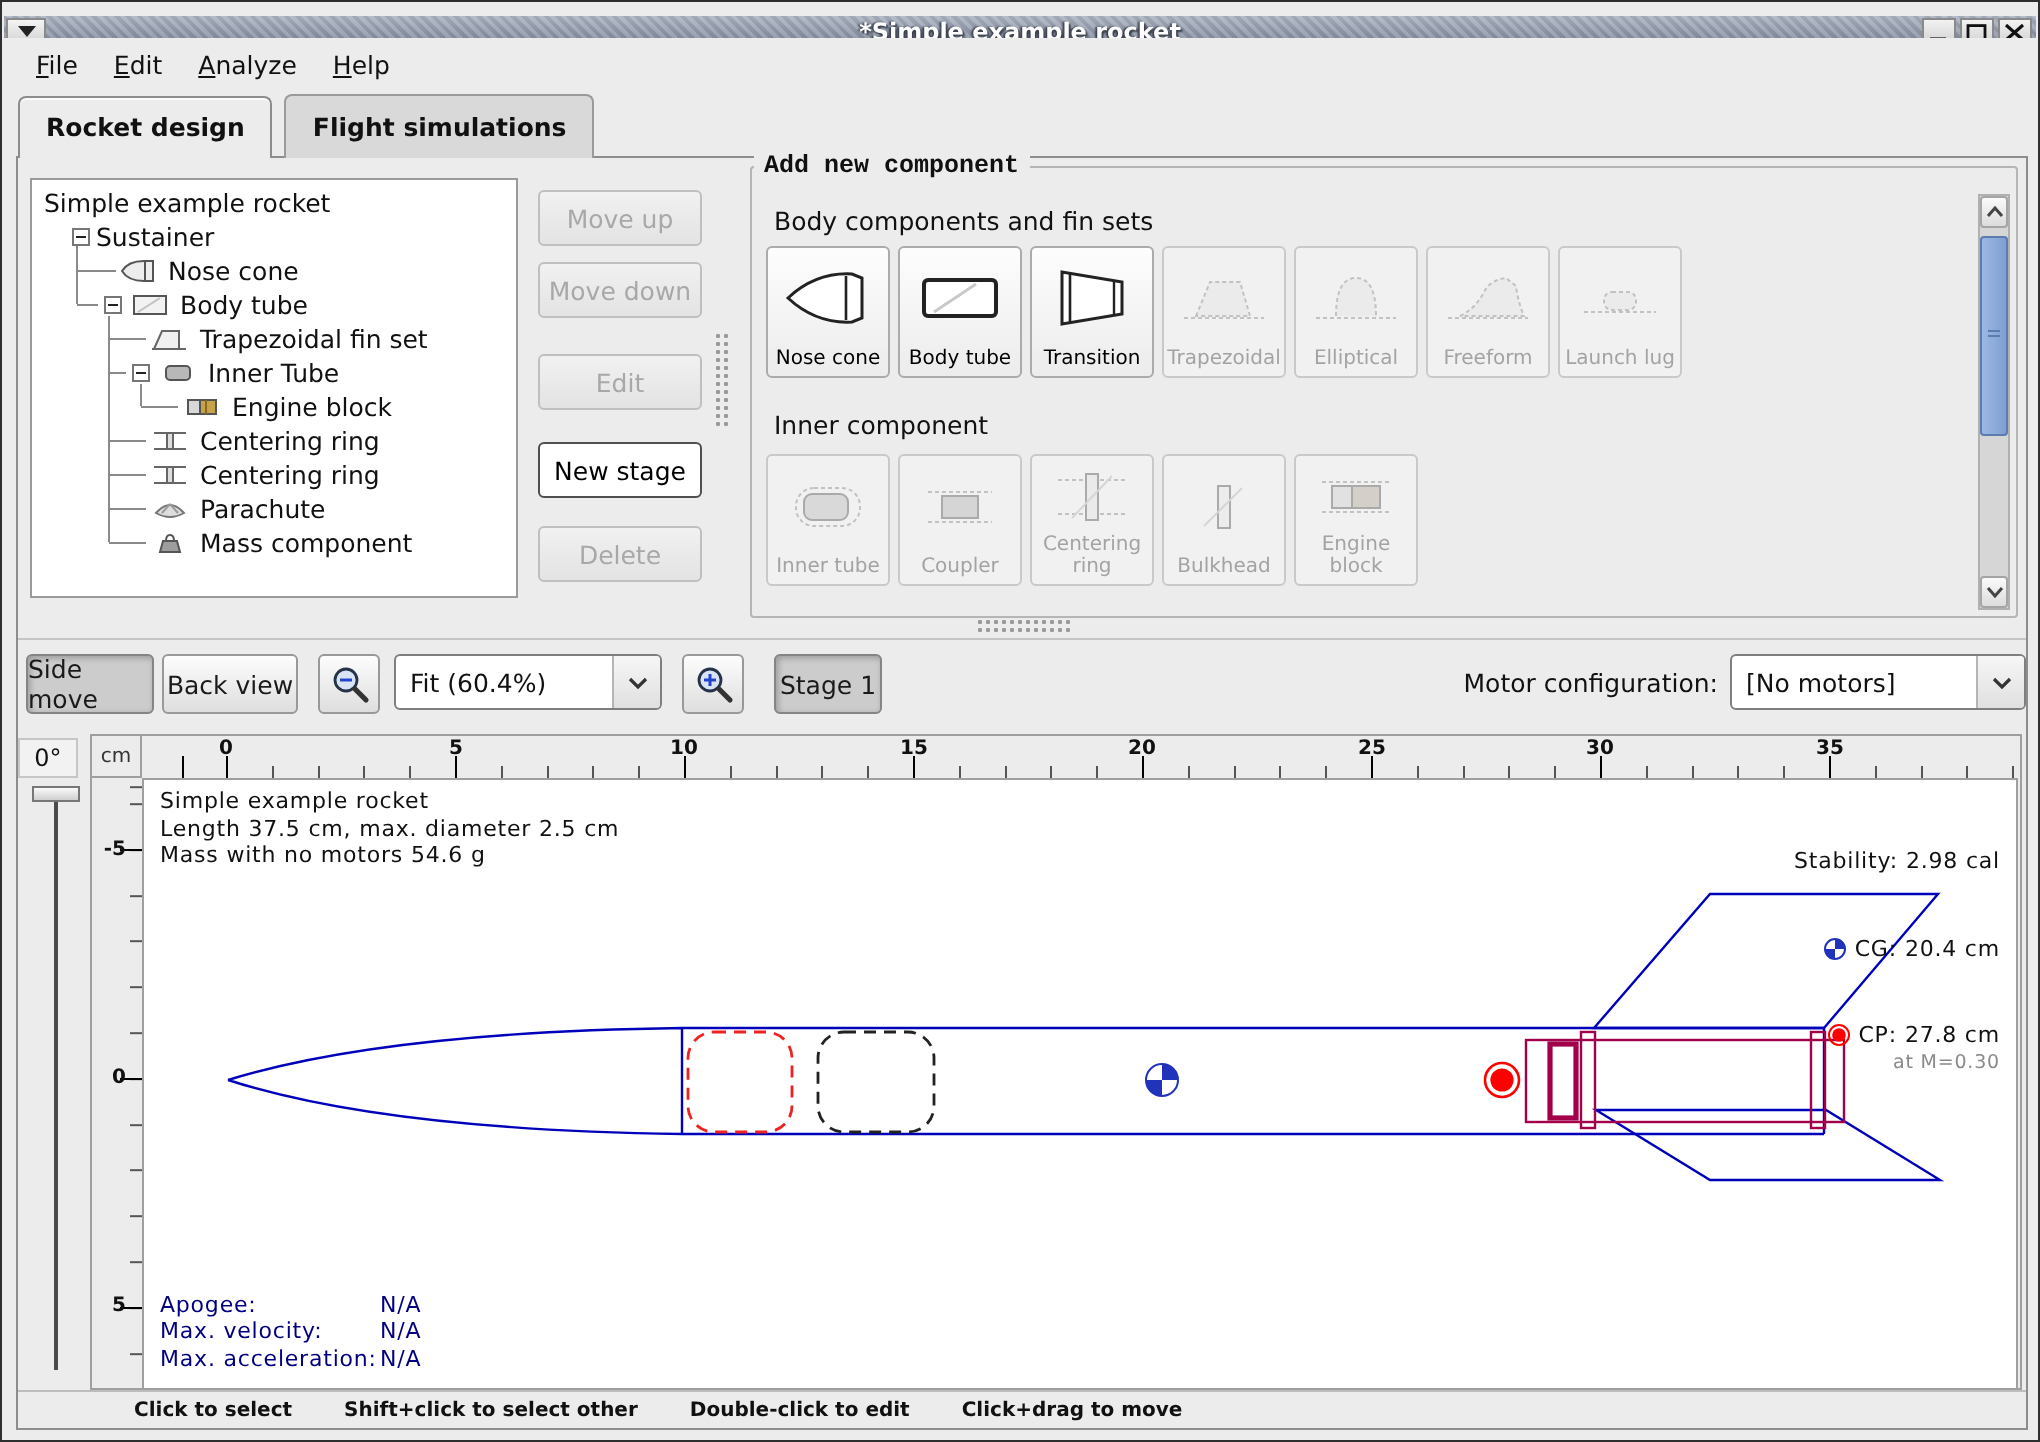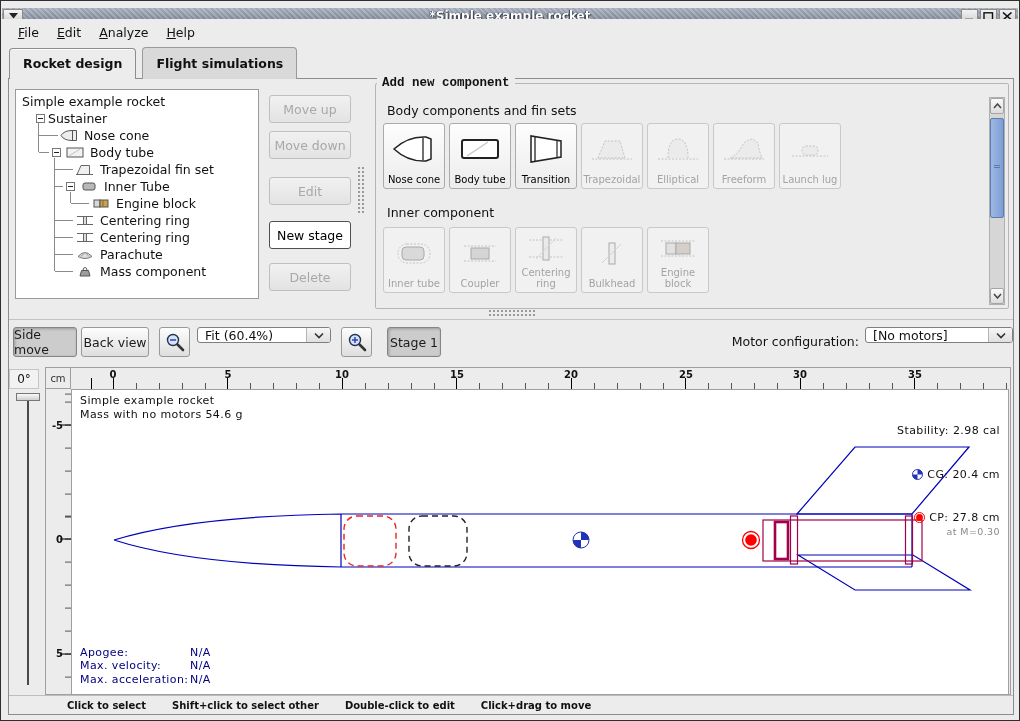--- a/index.html
+++ b/index.html
@@ -101,21 +101,21 @@
   .scrollbar { left:988px; top:96px; width:16px; height:208px; background:#d6d6d6; border:1px solid #b0b0b0; z-index:3; }
   .sb-btn { position:absolute; left:0; width:14px; height:16px; background:linear-gradient(#fafafa,#dcdcdc); border:1px solid #a5a5a5; border-radius:2px; display:flex; align-items:center; justify-content:center; }
   .sb-thumb { position:absolute; left:0; width:14px; background:linear-gradient(90deg,#9db8e2,#7e9fd4); border:1px solid #5c7cb0; border-radius:2px; }
   .sb-thumb::after { content:""; position:absolute; left:3px; right:3px; top:calc(50% - 3px); height:5px;
     background:repeating-linear-gradient(#5c7cb0 0 1px, transparent 1px 2.5px); }
 
   
   .toolbar-sep { left:8px; top:318px; width:1004px; height:1px; background:#c4c4c4; }
 
   
-  .combo { position:absolute; height:16px; background:#ffffff; border:1px solid #7f7f7f; border-radius:3px; display:flex; align-items:center; }
+  .combo { position:absolute; height:28px; background:#ffffff; border:1px solid #7f7f7f; border-radius:3px; display:flex; align-items:center; }
   .combo .combo-text { flex:1; font-size:12.5px; color:#111; padding-left:7px; white-space:nowrap; overflow:hidden; }
   .combo .combo-arrow { width:24px; height:100%; border-left:1px solid #b5b5b5; background:linear-gradient(#f6f6f6,#e0e0e0); display:flex; align-items:center; justify-content:center; border-radius:0 2px 2px 0; }
 
   
   .deg-box { left:8px; top:368px; width:30px; height:20px; border:1px solid #c6c6c6; background:#f2f2f2; font-size:12px; color:#111; display:flex; align-items:center; justify-content:center; }
   .slider-track { left:26px; top:394px; width:2px; height:290px; background:#4a4a4a; }
   .slider-handle { left:15px; top:392px; width:24px; height:8px; background:linear-gradient(#fafafa,#cfcfcf); border:1px solid #777; }
   .view-frame { left:44px; top:366px; width:966px; height:328px; border:1px solid #9f9f9f; background:#ececec; }
   .cm-box { left:45px; top:367px; width:25px; height:21px; border-right:1px solid #9f9f9f; border-bottom:1px solid #9f9f9f; font-size:10px; color:#333; display:flex; align-items:center; justify-content:center; }
   .h-ruler { left:70px; top:367px; width:938px; height:21px; }
@@ -542,20 +542,21 @@
       </g>
 
       <g transform="translate(679,150)">
         <circle r="8.5" fill="none" stroke="#ff0000" stroke-width="1.3"></circle>
         <circle r="5.8" fill="#ff0000"></circle>
       </g>
     </svg>
 
     <div class="canvas-info">
       <div>Simple example rocket</div>
+      <div>Length 37.5 cm, max. diameter 2.5 cm</div>
       <div>Mass with no motors 54.6 g</div>
     </div>
 
     <div class="canvas-stability">
       <div class="srow">
           <span>Stability:</span>
           <span>2.98 cal</span>
         </div>
       <div class="srow">
         <svg width="11" height="11">

